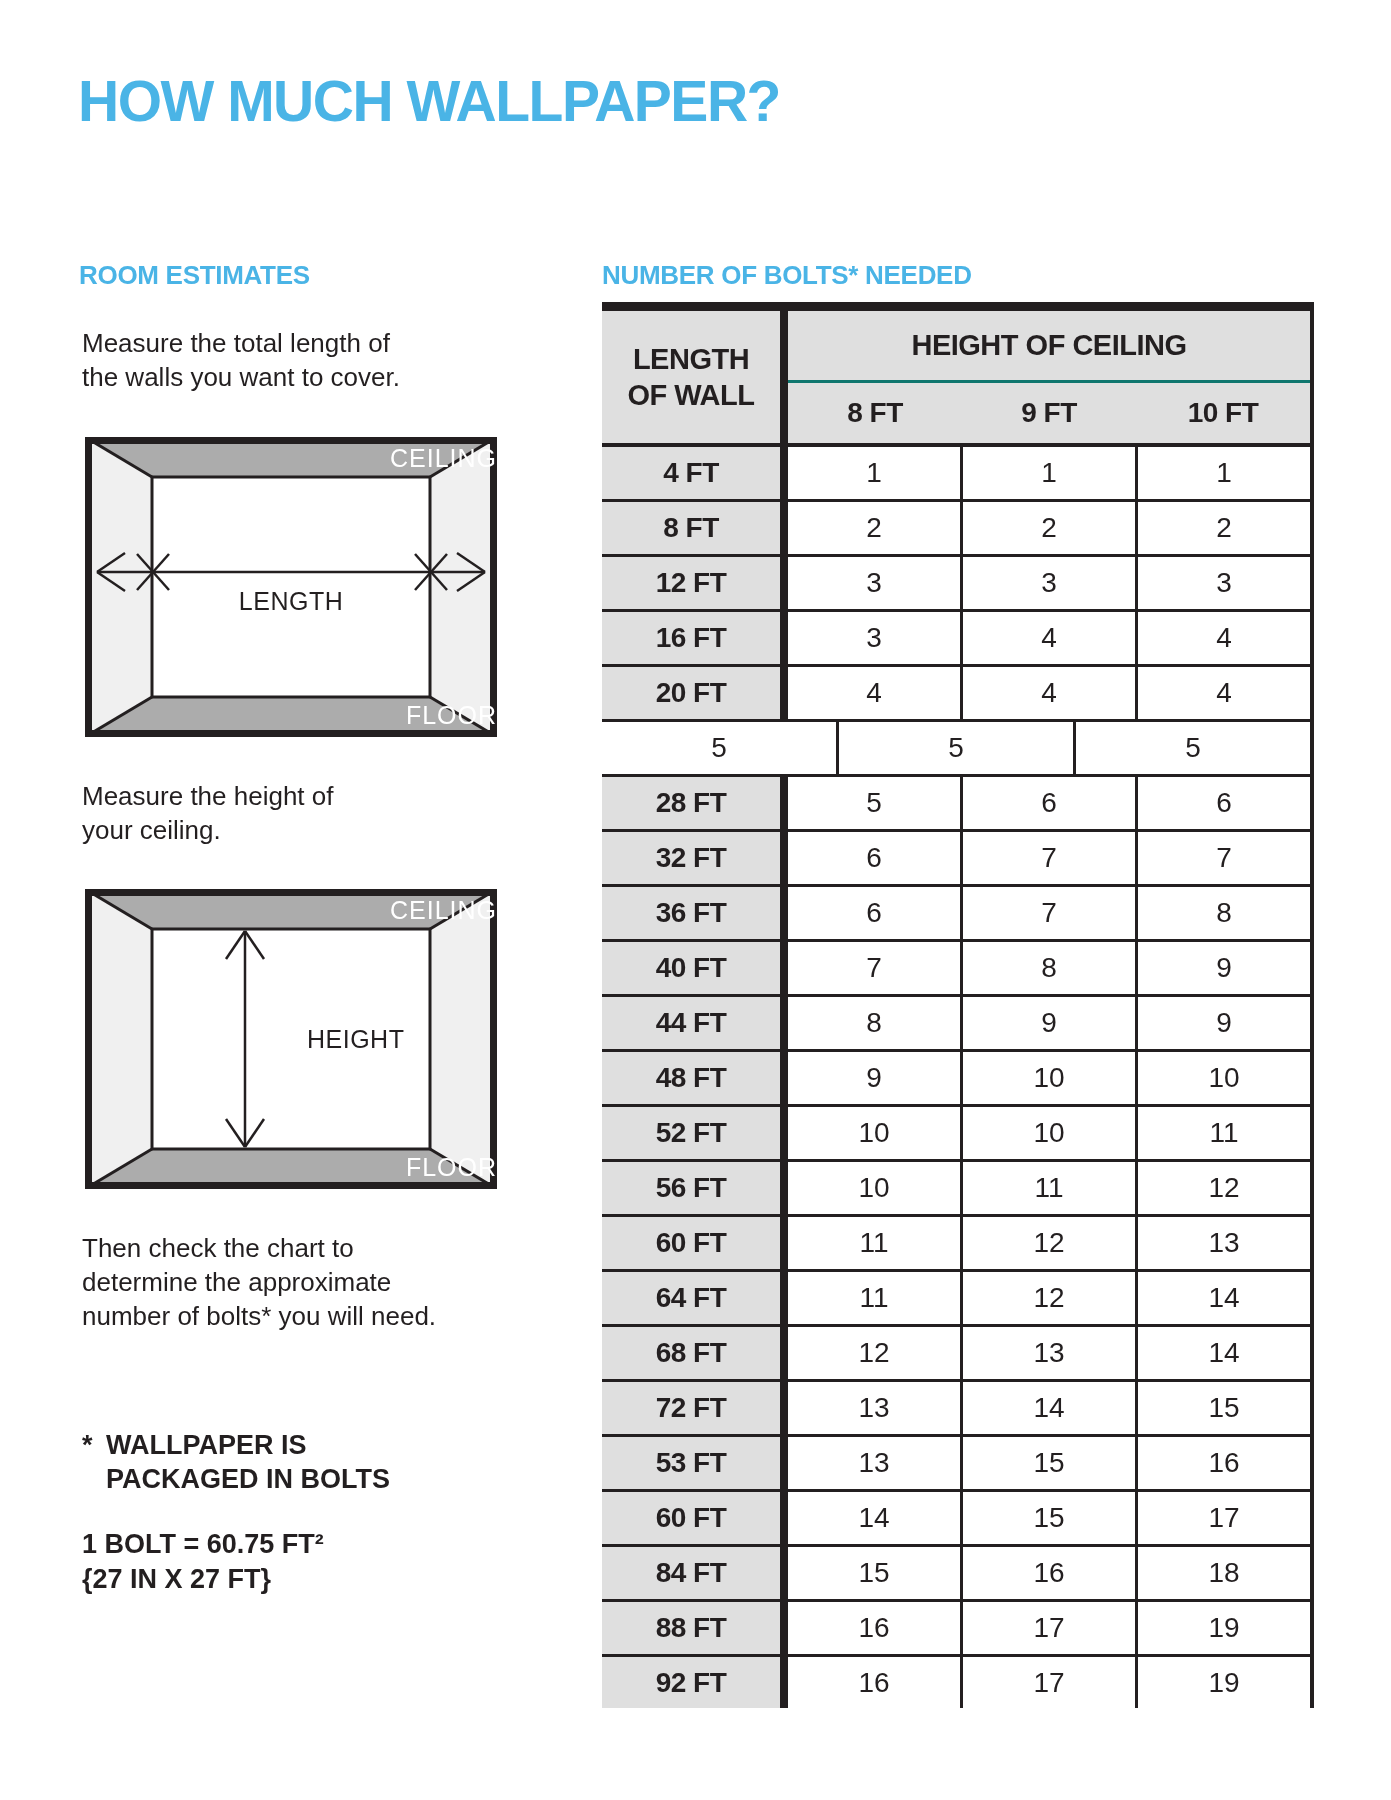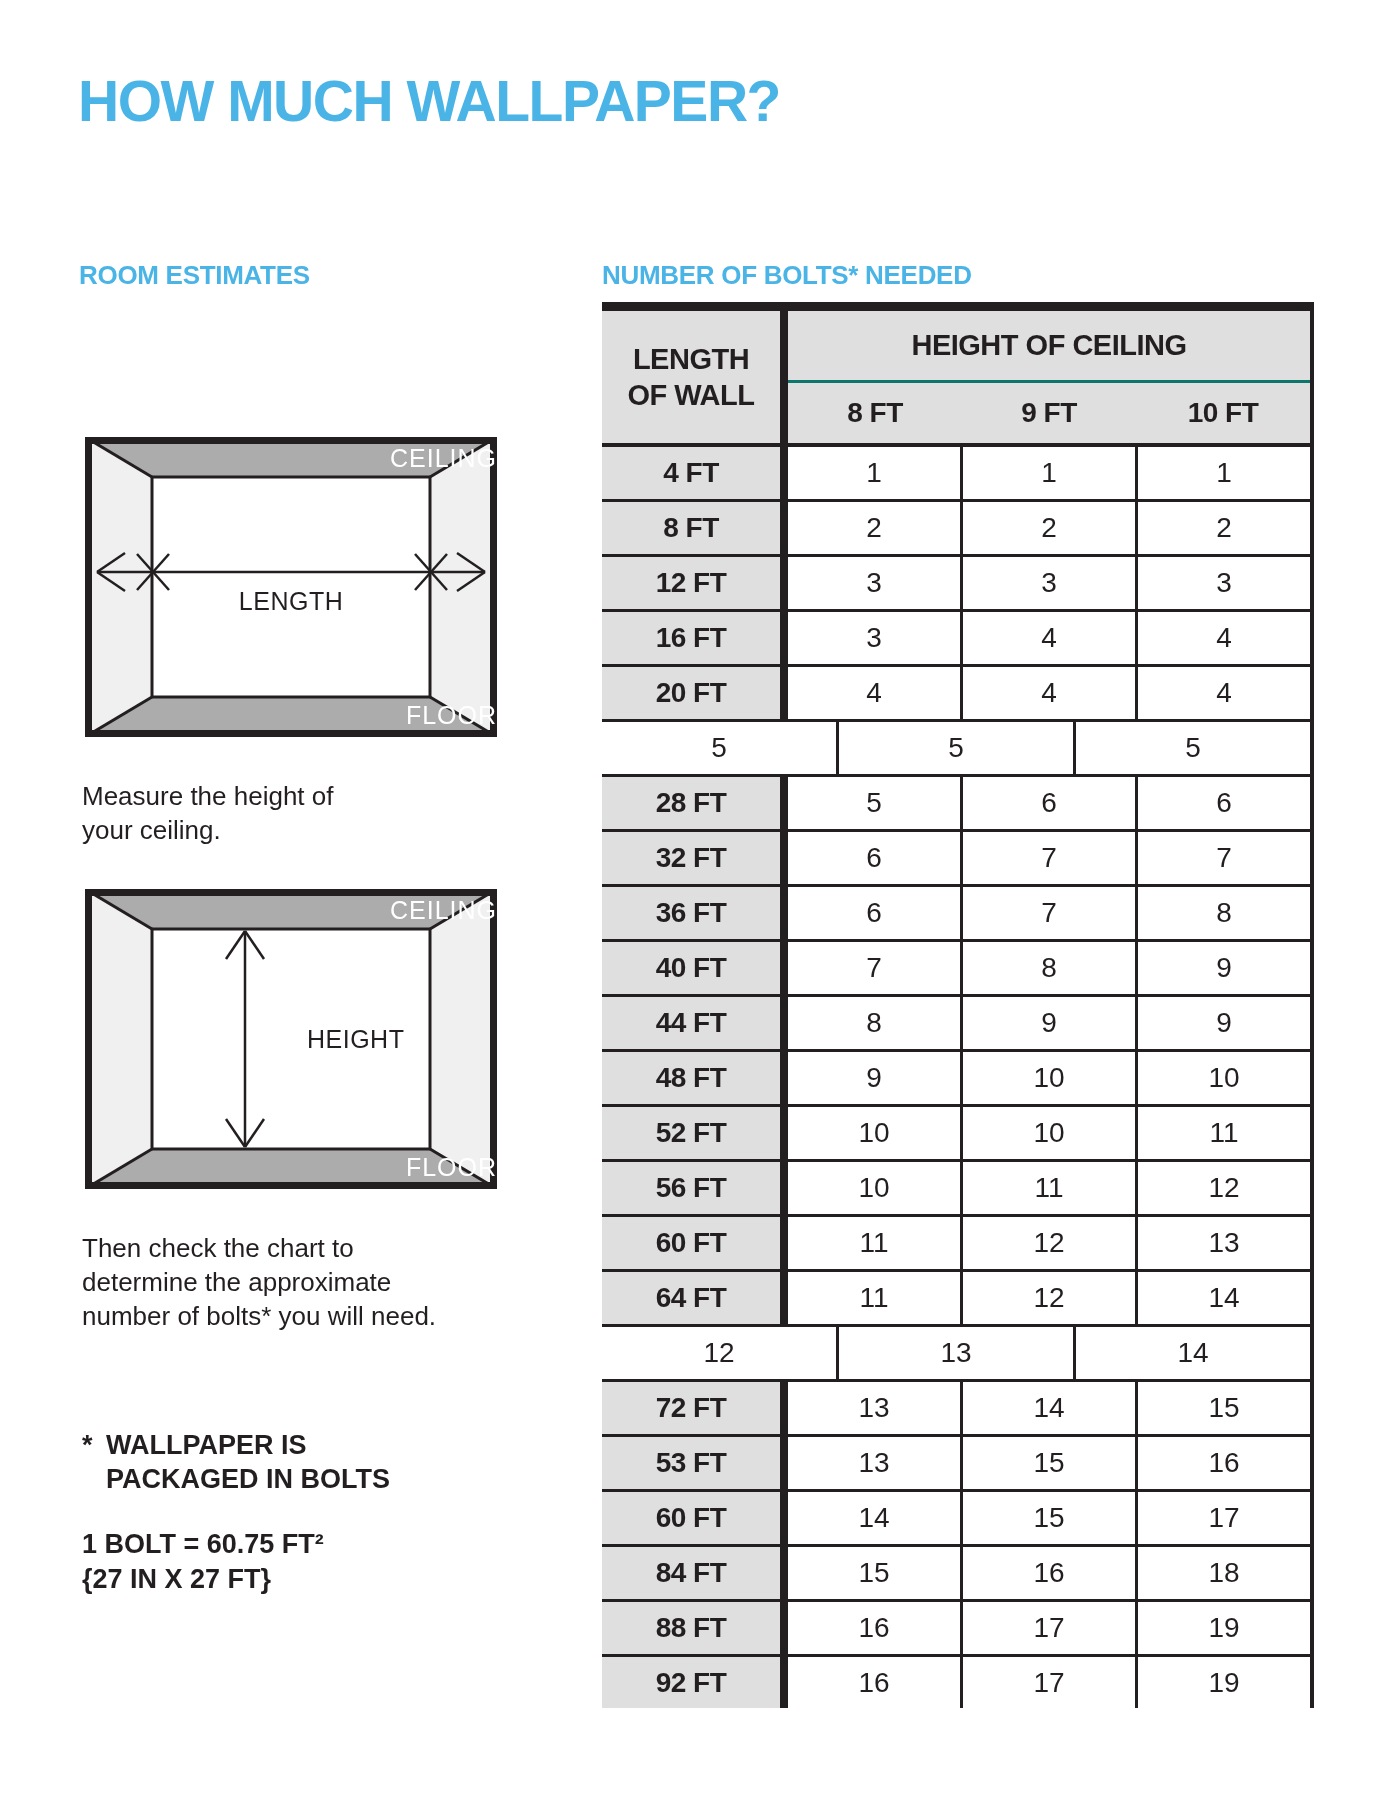--- a/index.html
+++ b/index.html
@@ -79,20 +79,24 @@
 </head>
 <body>
 
 <div id="page">
 
   <div class="page-title">HOW MUCH WALLPAPER?</div>
 
   <div class="section-heading heading-left">ROOM ESTIMATES</div>
   <div class="section-heading heading-right">NUMBER OF BOLTS* NEEDED</div>
 
+  <div class="para para-1">
+    <div>Measure the total length of</div>
+    <div>the walls you want to cover.</div>
+  </div>
 
   <div class="diagram diagram-1">
     <svg width="412" height="300" viewBox="0 0 412 300">
       <polygon points="0,0 412,0 345,40 67,40" fill="#ACACAC"></polygon>
       <polygon points="0,300 412,300 345,260 67,260" fill="#ACACAC"></polygon>
       <polygon points="0,0 67,40 67,260 0,300" fill="#F0F0F0"></polygon>
       <polygon points="412,0 345,40 345,260 412,300" fill="#F0F0F0"></polygon>
       <rect x="67" y="40" width="278" height="220" fill="#ffffff" stroke="#231F20" stroke-width="3"></rect>
       <line x1="0" y1="0" x2="67" y2="40" stroke="#231F20" stroke-width="3"></line>
       <line x1="412" y1="0" x2="345" y2="40" stroke="#231F20" stroke-width="3"></line>
@@ -274,20 +278,21 @@
             <div class="td">12</div>
             <div class="td">13</div>
           </div>
           <div class="trow">
             <div class="th">64 FT</div>
             <div class="td">11</div>
             <div class="td">12</div>
             <div class="td">14</div>
           </div>
           <div class="trow">
+            <div class="th">68 FT</div>
             <div class="td">12</div>
             <div class="td">13</div>
             <div class="td">14</div>
           </div>
           <div class="trow">
             <div class="th">72 FT</div>
             <div class="td">13</div>
             <div class="td">14</div>
             <div class="td">15</div>
           </div>

